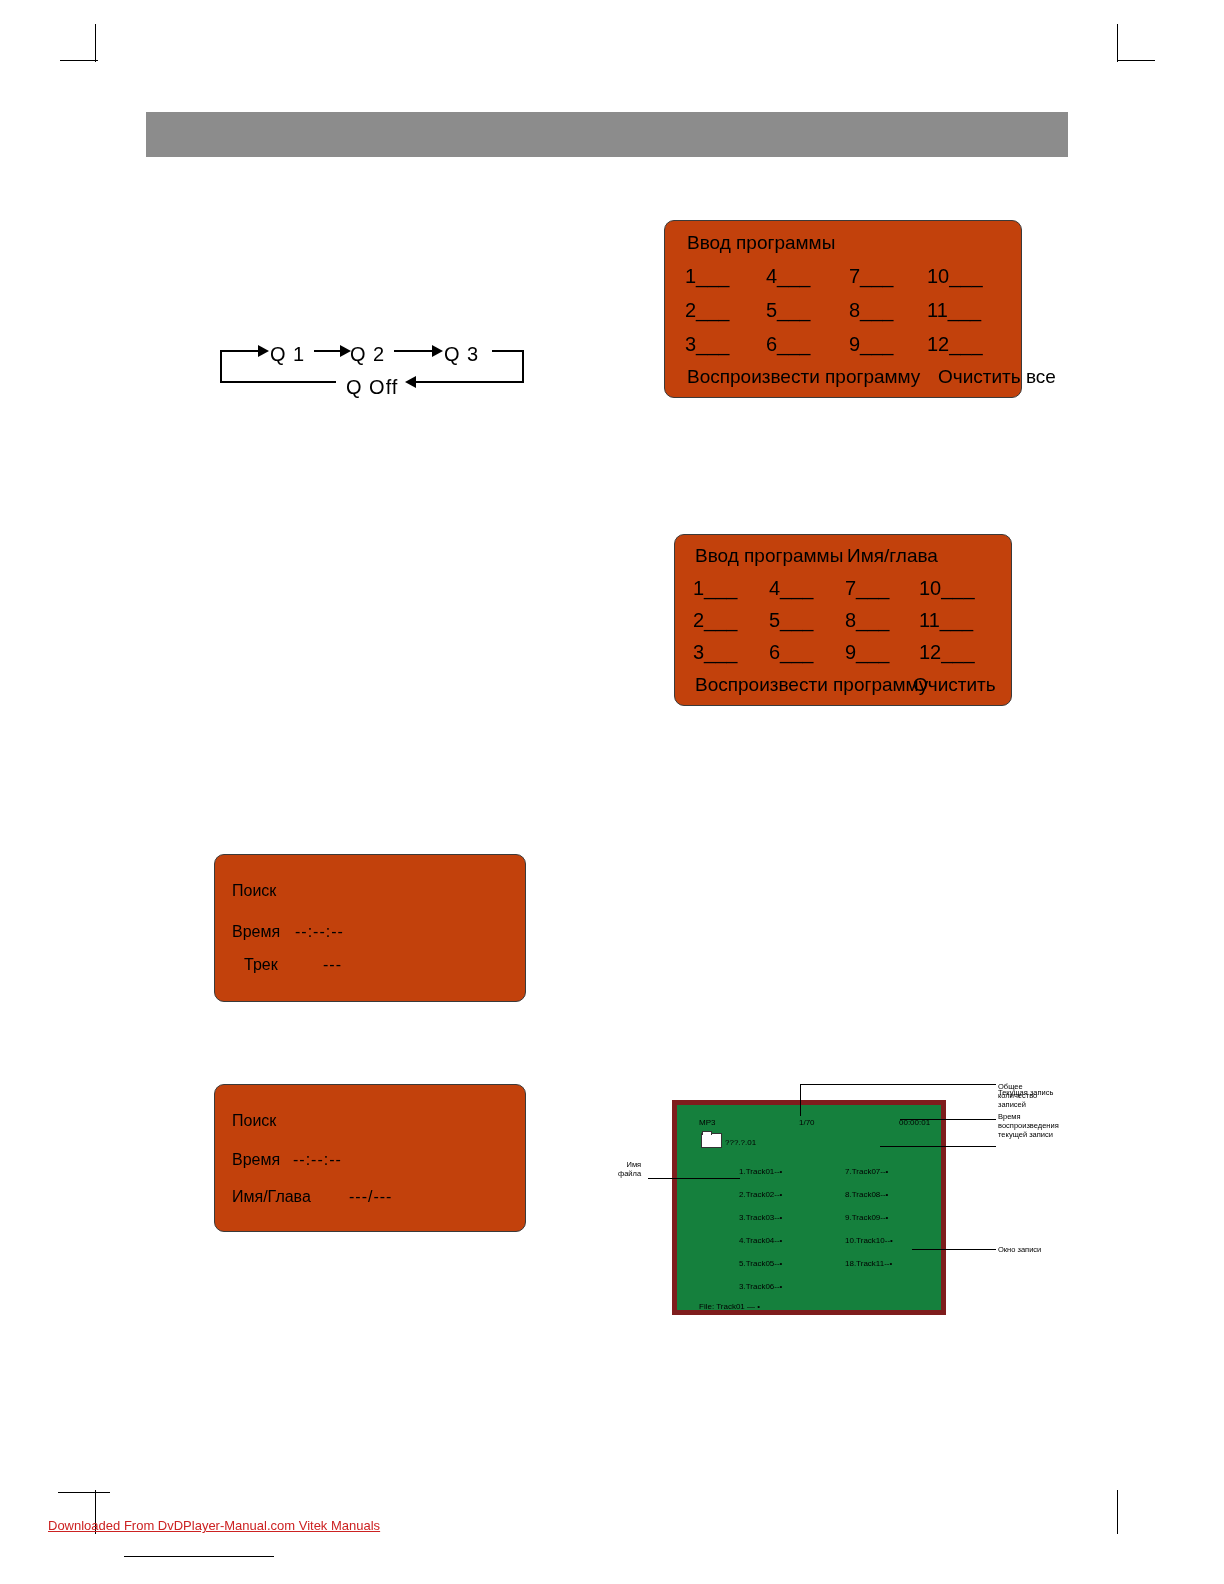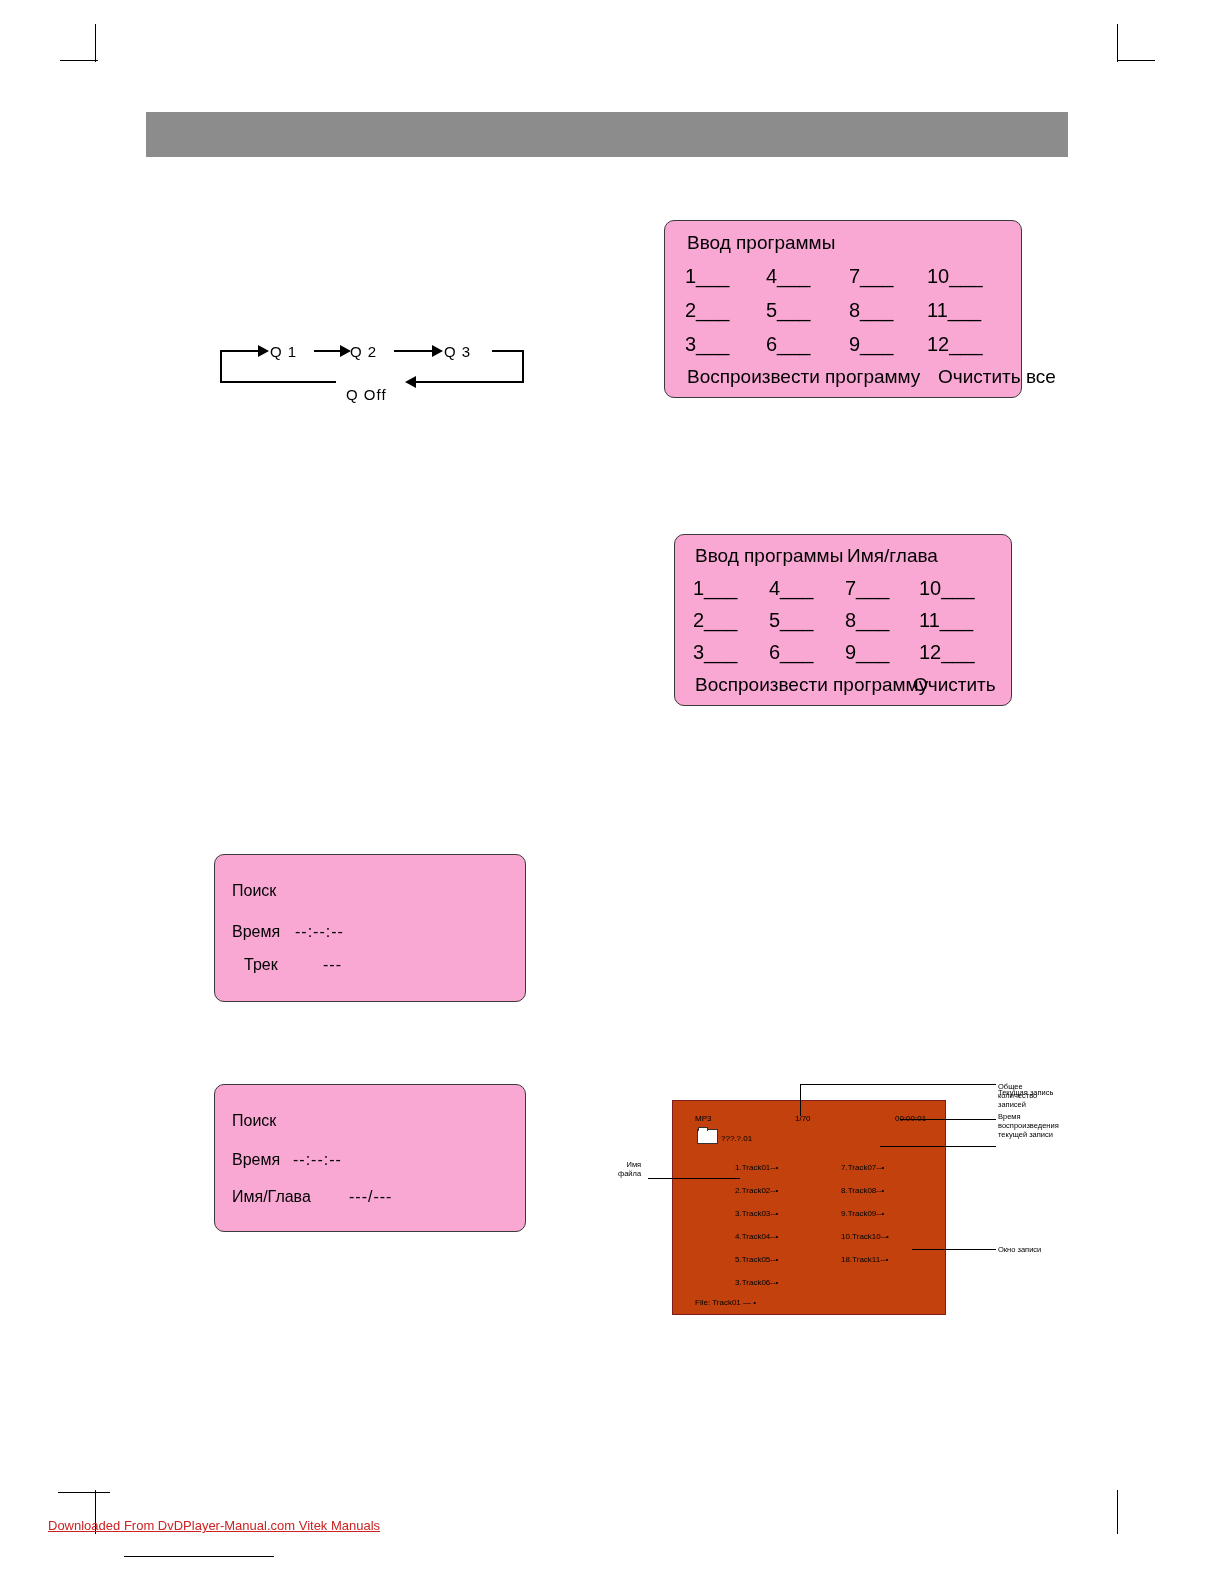--- a/index.html
+++ b/index.html
@@ -19,45 +19,45 @@
   .header-bar {
     position:absolute;
     left:146px; top:112px;
     width:922px; height:45px;
     background:#8c8c8c;
   }
 
   
   .qdiag { position:absolute; left:214px; top:330px; width:330px; height:78px; }
   .qlabel {
-    position:absolute; font-size:15px; letter-spacing:1px; white-space:nowrap;
+    position:absolute; font-size:20px; letter-spacing:1px; white-space:nowrap;
   }
   .ln { position:absolute; background:#000; }
 
   
   .osd {
     position:absolute;
-    background:#f9a8d4;
+    background:#c2410c;
     border:1px solid #3a3a3a;
     border-radius:10px;
     box-sizing:border-box;
   }
   .osd-title { position:absolute; font-size:19px; white-space:nowrap; }
   .slot { position:absolute; font-size:20px; white-space:nowrap; }
   .osd-foot { position:absolute; font-size:19px; white-space:nowrap; }
 
   
   .srch-label { position:absolute; font-size:16px; white-space:nowrap; }
   .srch-val { position:absolute; font-size:16px; white-space:nowrap; letter-spacing:1px; }
 
   
   .mp3 {
     position:absolute; left:672px; top:1100px;
     width:274px; height:215px;
-    background:#c2410c; border:1px solid #7f1d1d; box-sizing:border-box;
+    background:#15803d; border:5px solid #7f1d1d; box-sizing:border-box;
   }
   .mp3 .t { position:absolute; font-size:8px; white-space:nowrap; }
   .mp3 .folder {
     position:absolute; width:19px; height:13px; border:1px solid #333;
     background:#fff;
   }
   .mp3 .folder:after{
     content:""; position:absolute; left:0; top:-3px; width:8px; height:3px;
     border:1px solid #333; border-bottom:none; background:#fff;
   }
@@ -87,21 +87,21 @@
   <div class="footer-rule"></div>
   <div class="footer-rule2"></div>
 
   <div class="header-bar"></div>
 
   <div class="qdiag">
 
     <span class="qlabel" style="left:56px;top:13px;">Q 1</span>
     <span class="qlabel" style="left:136px;top:13px;">Q 2</span>
     <span class="qlabel" style="left:230px;top:13px;">Q 3</span>
-    <span class="qlabel" style="left:132px;top:56px;text-align:right;">Q Off</span>
+    <span class="qlabel" style="left:132px;top:46px;text-align:right;">Q Off</span>
 
     <div class="ln" style="left:100px;top:20px;width:32px;height:2px;"></div>
     <svg style="position:absolute;left:126px;top:14px;" width="12" height="14">
         <polygon points="0,1 11,7 0,13" fill="#000"></polygon>
       </svg>
 
     <div class="ln" style="left:180px;top:20px;width:44px;height:2px;"></div>
     <svg style="position:absolute;left:218px;top:14px;" width="12" height="14">
         <polygon points="0,1 11,7 0,13" fill="#000"></polygon>
       </svg>

